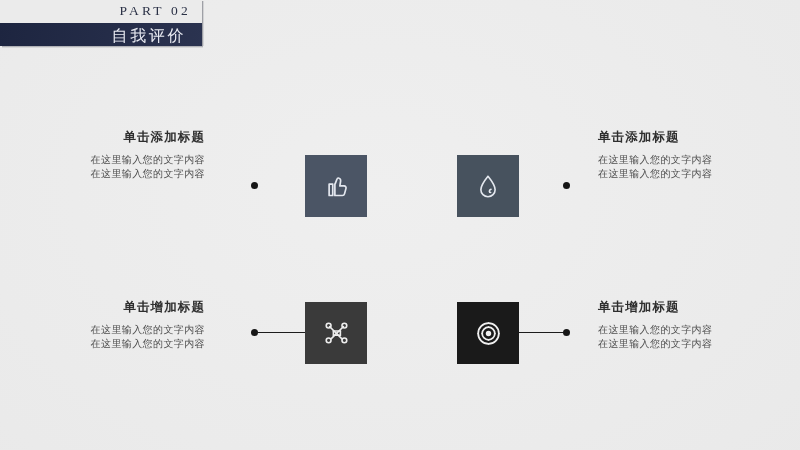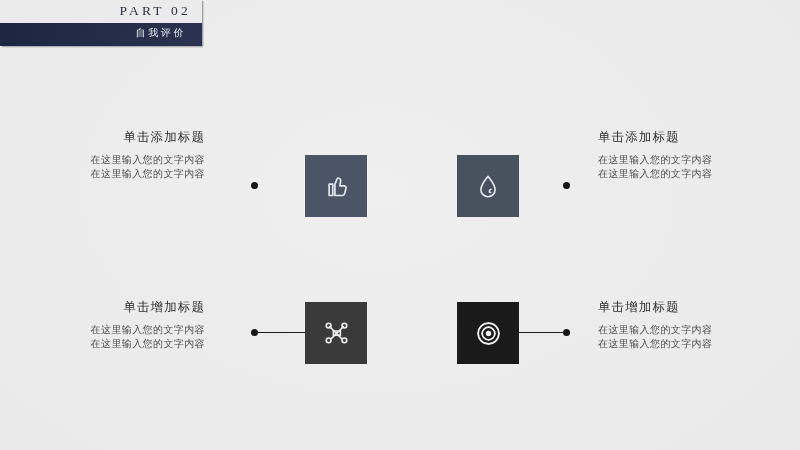--- a/index.html
+++ b/index.html
@@ -57,21 +57,21 @@
     top: 23px;
     width: 202px;
     height: 23px;
     background: #232b45;
     background-image: linear-gradient(100deg, #1d2540 0%, #252d49 60%, #2b3350 100%);
   }
   .hdr-bottom-label {
     position: absolute;
     right: 16px;
     top: 3px;
-    font-size: 10px;
+    font-size: 16px;
     letter-spacing: 2.6px;
     color: #e9ebf2;
     white-space: nowrap;
   }
   .hdr-shadow-v {
     position: absolute;
     left: 202px;
     top: 1px;
     width: 2px;
     height: 45px;
@@ -114,21 +114,21 @@
   
   .txt-block {
     position: absolute;
     width: 185px;
   }
   .txt-block.right-align { text-align: right; }
   .txt-block.left-align  { text-align: left; }
 
   .txt-title {
     font-size: 12.5px;
-    font-weight: normal;
+    font-weight: bold;
     color: #2e2e2e;
     letter-spacing: 1.1px;
     line-height: 17px;
     margin: 0 0 7px 0;
     white-space: nowrap;
   }
   .txt-line {
     font-size: 10px;
     color: #4d4d4d;
     letter-spacing: 0.4px;

